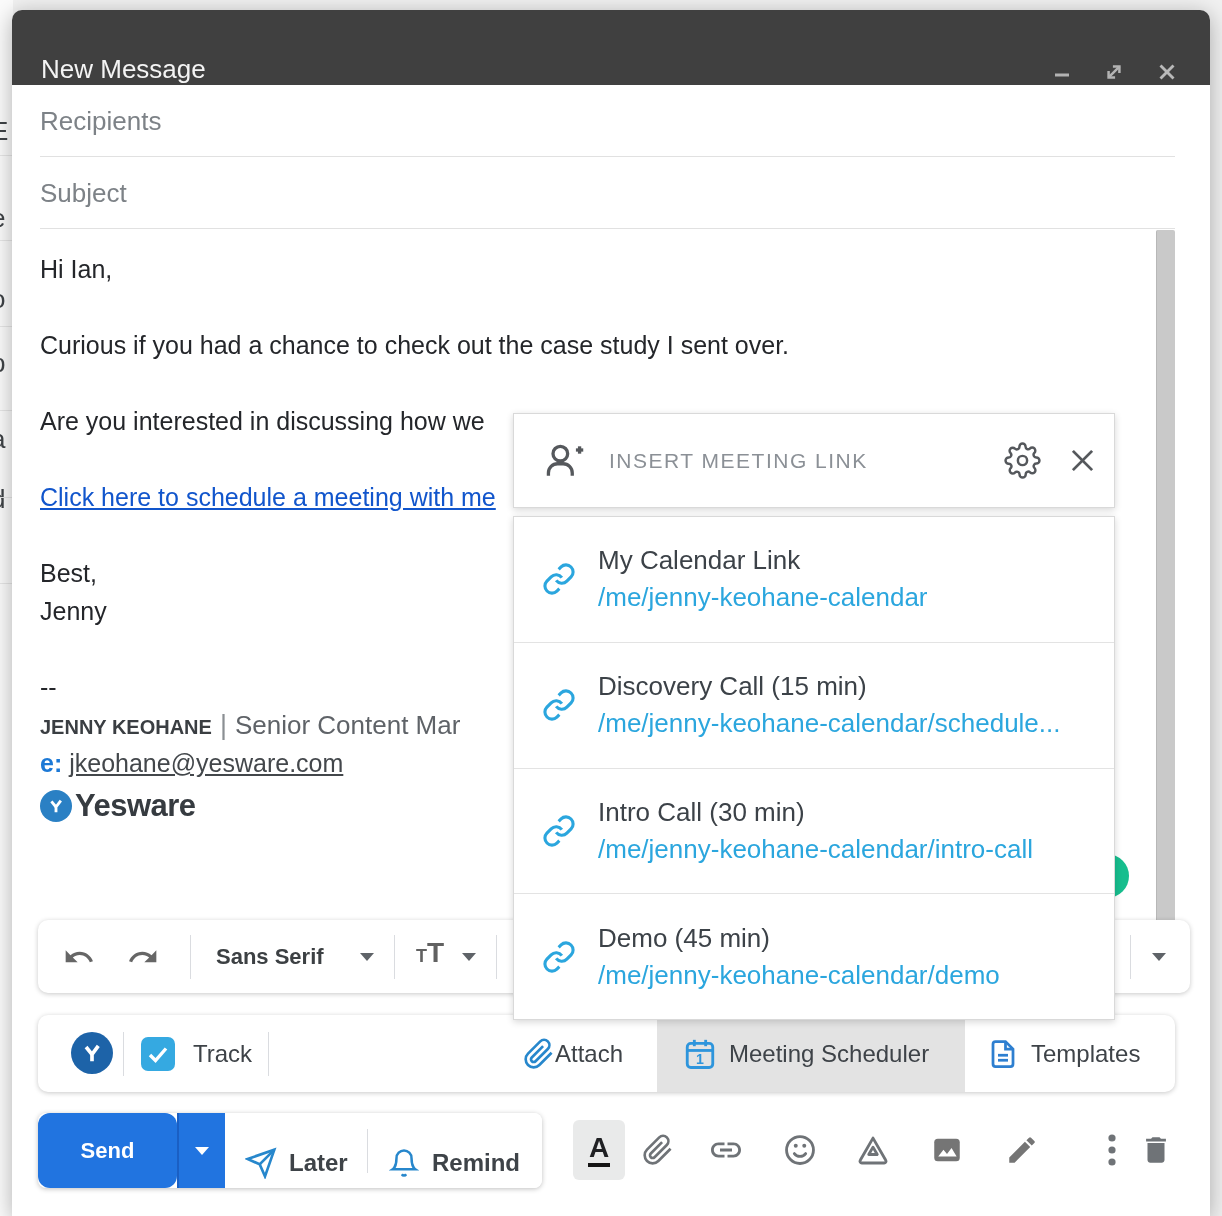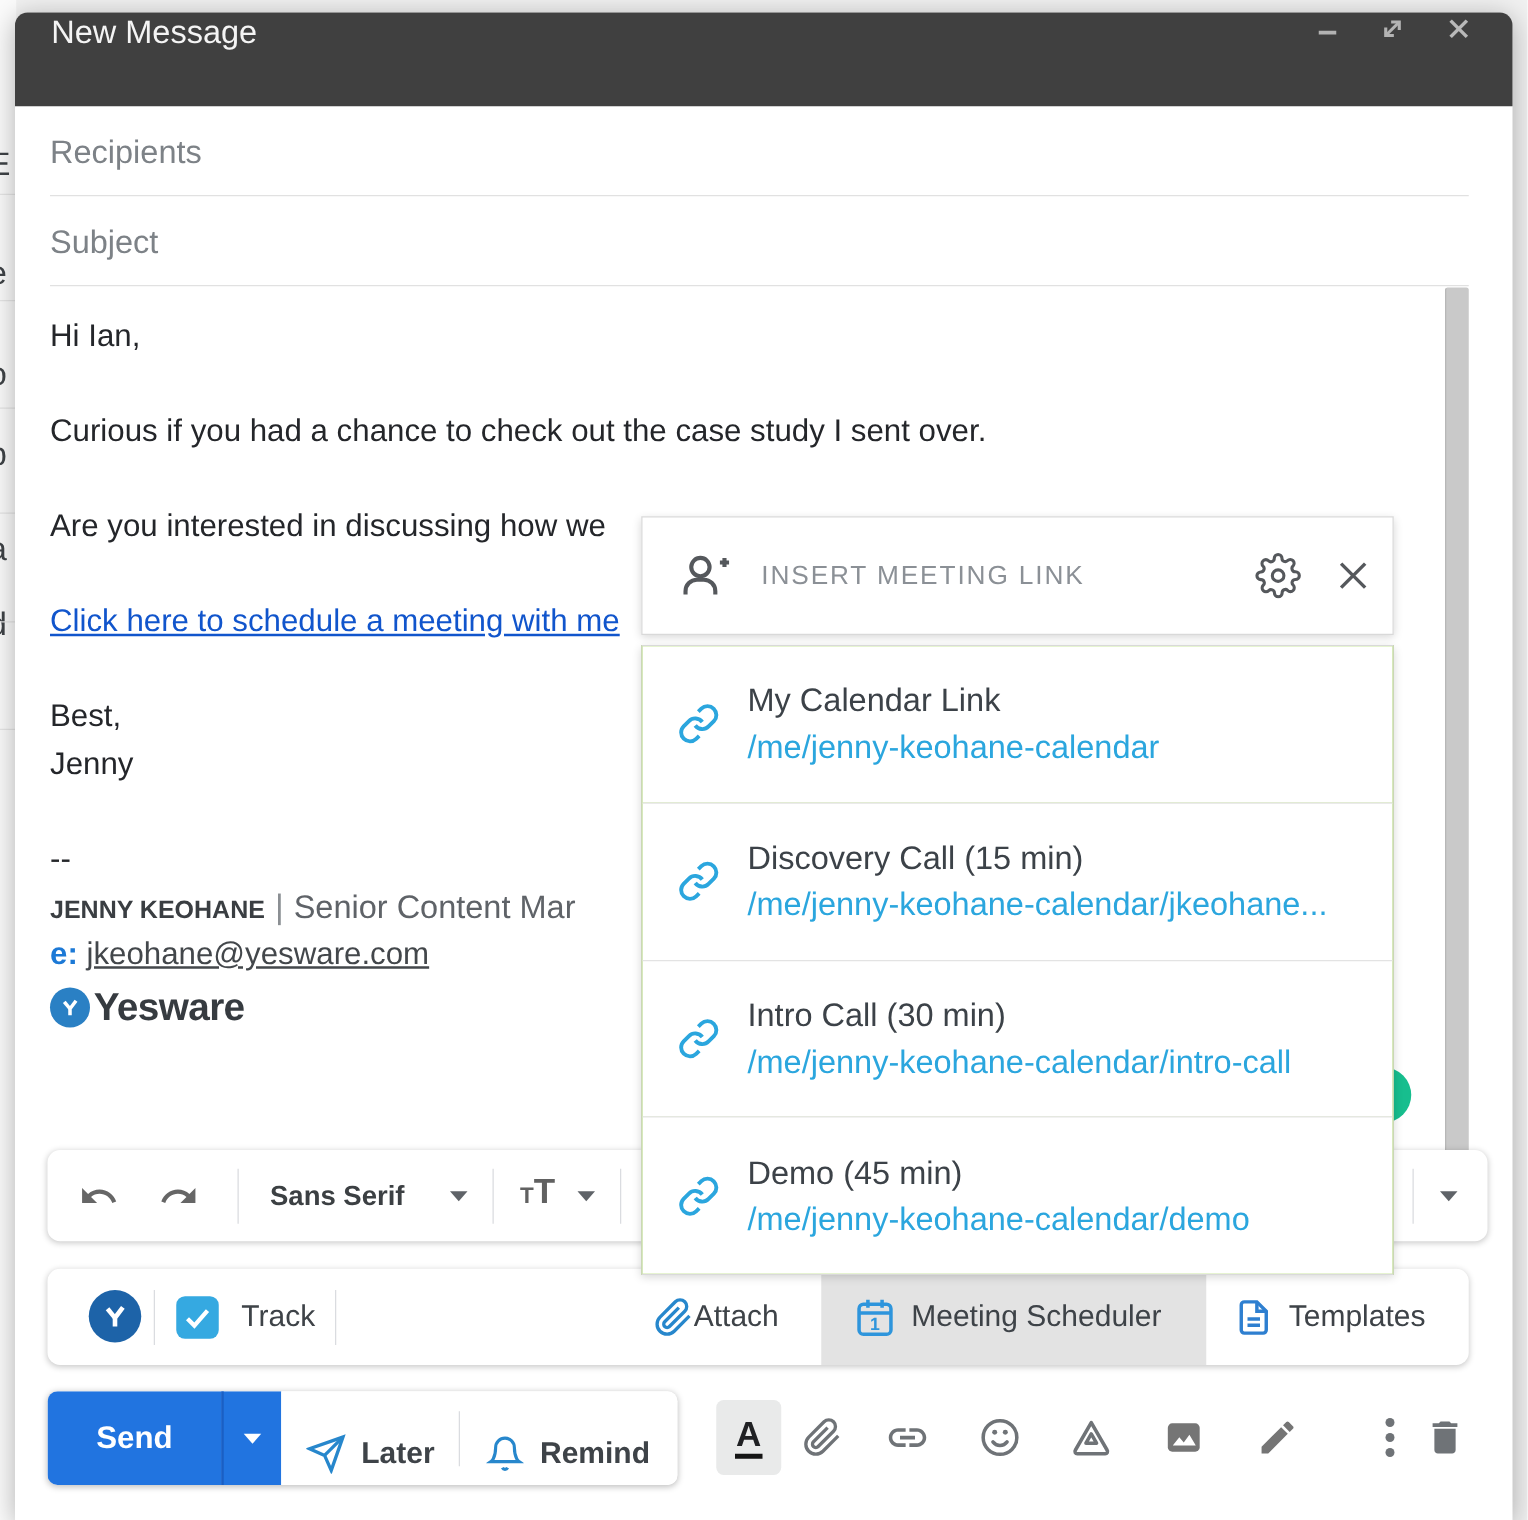--- a/index.html
+++ b/index.html
@@ -7,21 +7,21 @@
        font-family:"Liberation Sans",sans-serif;position:relative;}
   .abs{position:absolute;}
   
   .bg-strip{position:absolute;left:0;top:0;width:13px;height:1216px;background:#fbfbfb;overflow:hidden;}
   .bg-frag{position:absolute;left:-9px;width:24px;color:#3f4347;font-size:26px;}
   .bg-line{position:absolute;left:0;width:13px;height:1px;background:#e6e6e6;}
   
   .window{position:absolute;left:12px;top:10px;width:1198px;height:1206px;background:#fff;
           border-radius:10px 10px 0 0;box-shadow:0 4px 22px rgba(0,0,0,.30);}
   .titlebar{position:absolute;left:0;top:0;width:100%;height:75px;background:#404040;
-            border-radius:10px 10px 0 0;display:flex;align-items:flex-start;}
+            border-radius:10px 10px 0 0;display:flex;align-items:flex-end;}
   .titlebar .title{color:#f4f4f4;font-size:26px;font-weight:500;margin-left:29px;}
   .tb-icons{margin-left:auto;margin-right:30px;display:flex;align-items:center;gap:27px;}
   .tb-icons svg{display:block;cursor:pointer;}
   .field-ph{color:#7d8287;font-size:26px;}
   .hr{position:absolute;left:28px;width:1135px;height:1px;background:#e1e1e1;}
   
   .msg{position:absolute;left:28px;top:240px;width:1120px;font-size:25px;line-height:38px;color:#24262a;}
   .msg .ln{height:38px;white-space:nowrap;}
   .body-link{color:#1155cc;text-decoration:underline;cursor:pointer;}
   .sig-name{font-weight:bold;color:#3a3e42;font-size:20px;}
@@ -45,22 +45,22 @@
          border-top:8px solid #5f6368;display:inline-block;}
   .caret.w{border-top-color:#fff;}
   .fmt-label{position:absolute;top:0;height:73px;display:flex;align-items:center;
              font-size:22px;font-weight:600;color:#3c4043;cursor:pointer;}
   .yw-label{font-size:24px;color:#3e4348;}
   .yw-item{position:absolute;top:0;height:77px;display:flex;align-items:center;cursor:pointer;}
   .ms-block{position:absolute;left:619px;top:0;width:308px;height:77px;background:#e3e3e3;
             display:flex;align-items:center;cursor:pointer;}
   .send-wrap{position:absolute;left:26px;top:1103px;height:75px;display:flex;border-radius:8px;
              overflow:hidden;box-shadow:0 1px 5px rgba(0,0,0,.25);z-index:3;}
-  .send-btn{width:139px;background:#2174e0;color:#fff;font-size:25px;font-weight:600;
-            display:flex;align-items:center;justify-content:center;cursor:pointer;}
+  .send-btn{width:139px;background:#2174e0;color:#fff;font-size:22px;font-weight:600;
+            display:flex;align-items:center;justify-content:center;cursor:pointer;border-radius:12px;}
   .send-dd{width:46px;background:#2174e0;border-left:2px solid #1a5fc4;display:flex;
            align-items:center;justify-content:center;cursor:pointer;}
   .lr-group{width:317px;background:#fff;position:relative;display:flex;align-items:center;}
   .lr-item{display:flex;align-items:center;cursor:pointer;position:absolute;top:12px;height:75px;font-weight:bold;}
   .gicon{position:absolute;top:1122px;width:36px;height:36px;display:flex;align-items:center;
          justify-content:center;color:#6f7377;cursor:pointer;z-index:3;}
   .a-btn{position:absolute;left:561px;top:1110px;width:52px;height:60px;background:#e9eaea;
          border-radius:6px;display:flex;align-items:center;justify-content:center;cursor:pointer;z-index:3;}
   .a-glyph{font-size:28px;font-weight:bold;color:#202124;border-bottom:4px solid #151515;
            line-height:30px;padding:0 1px;}
@@ -332,21 +332,21 @@
         <div class="p-url">/me/jenny-keohane-calendar</div>
       </span>
     </div>
     <div class="p-item">
       <svg width="34" height="34" viewBox="0 0 24 24" fill="none" stroke="#2ba6de" stroke-width="2.2">
         <path d="M10 13a5 5 0 0 0 7.54.54l3-3a5 5 0 0 0-7.07-7.07l-1.72 1.71"></path>
         <path d="M14 11a5 5 0 0 0-7.54-.54l-3 3a5 5 0 0 0 7.07 7.07l1.71-1.71"></path>
       </svg>
       <span class="p-text">
         <div class="p-label">Discovery Call (15 min)</div>
-        <div class="p-url">/me/jenny-keohane-calendar/jkeohane...</div>
+        <div class="p-url">/me/jenny-keohane-calendar/schedule...</div>
       </span>
     </div>
     <div class="p-item">
       <svg width="34" height="34" viewBox="0 0 24 24" fill="none" stroke="#2ba6de" stroke-width="2.2">
         <path d="M10 13a5 5 0 0 0 7.54.54l3-3a5 5 0 0 0-7.07-7.07l-1.72 1.71"></path>
         <path d="M14 11a5 5 0 0 0-7.54-.54l-3 3a5 5 0 0 0 7.07 7.07l1.71-1.71"></path>
       </svg>
       <span class="p-text">
         <div class="p-label">Intro Call (30 min)</div>
         <div class="p-url">/me/jenny-keohane-calendar/intro-call</div>

